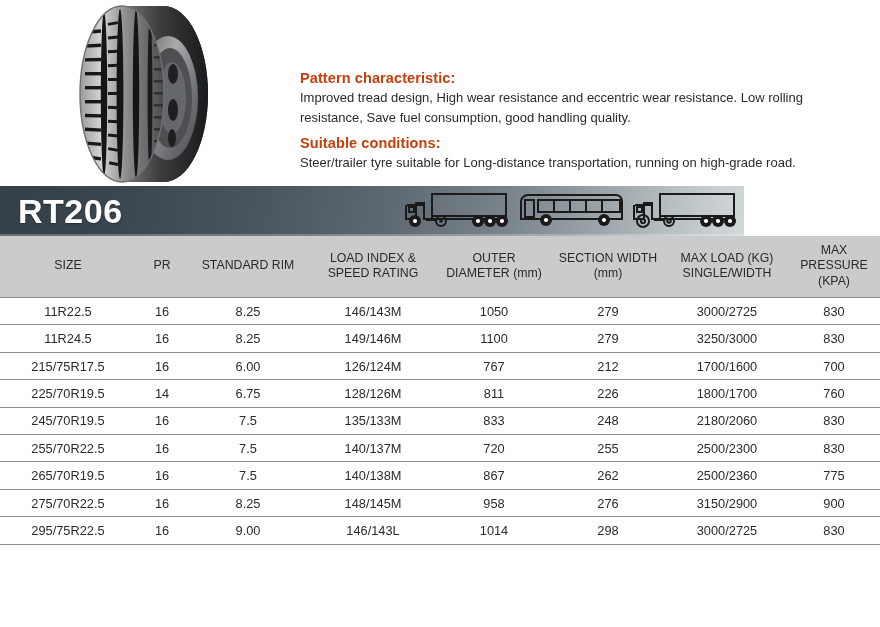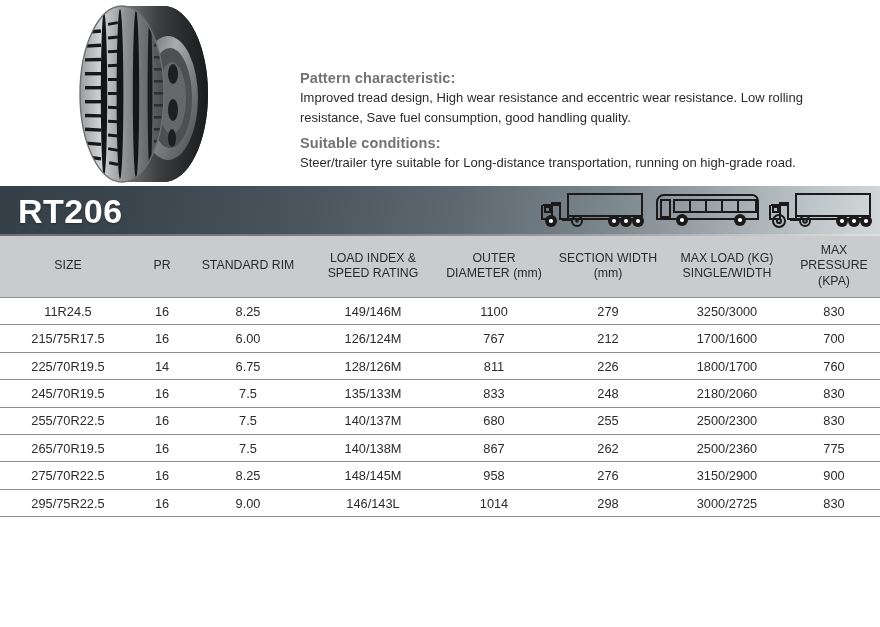--- a/index.html
+++ b/index.html
@@ -34,38 +34,38 @@
 
   .info-block {
     position: absolute;
     left: 300px;
     top: 68px;
     width: 560px;
   }
   .info-heading {
     font-size: 14.5px;
     font-weight: bold;
-    color: #737373;
+    color: #c2410c;
     line-height: 1.42;
     letter-spacing: 0.1px;
   }
   .info-body {
     font-size: 13px;
     font-weight: normal;
     color: #2b2b2b;
     line-height: 1.42;
     margin-bottom: 2px;
   }
   .info-gap { height: 4px; }
 
   
   .title-band {
     position: relative;
     height: 50px;
-    width: 880px;
+    width: 744px;
     background: linear-gradient(100deg,
       #364049 0%,
       #3a444d 14%,
       #49545d 34%,
       #5d6870 52%,
       #79848b 68%,
       #9aa3a8 80%,
       #b9c0c3 90%,
       #ccd2d4 97%,
       #d2d7d9 100%);
@@ -377,20 +377,30 @@
         <span class="hdr-line2">SINGLE/WIDTH</span>
       </th>
       <th>
         <span>MAX PRESSURE</span>
         <span class="hdr-line2">(KPA)</span>
       </th>
     </tr>
   </thead>
   <tbody id="spec-body">
       <tr>
+        <td>11R22.5</td>
+        <td>16</td>
+        <td>8.25</td>
+        <td>146/143M</td>
+        <td>1050</td>
+        <td>279</td>
+        <td>3000/2725</td>
+        <td>830</td>
+      </tr>
+      <tr>
         <td>11R24.5</td>
         <td>16</td>
         <td>8.25</td>
         <td>149/146M</td>
         <td>1100</td>
         <td>279</td>
         <td>3250/3000</td>
         <td>830</td>
       </tr>
       <tr>
@@ -421,21 +431,21 @@
         <td>833</td>
         <td>248</td>
         <td>2180/2060</td>
         <td>830</td>
       </tr>
       <tr>
         <td>255/70R22.5</td>
         <td>16</td>
         <td>7.5</td>
         <td>140/137M</td>
-        <td>680</td>
+        <td>720</td>
         <td>255</td>
         <td>2500/2300</td>
         <td>830</td>
       </tr>
       <tr>
         <td>265/70R19.5</td>
         <td>16</td>
         <td>7.5</td>
         <td>140/138M</td>
         <td>867</td>

